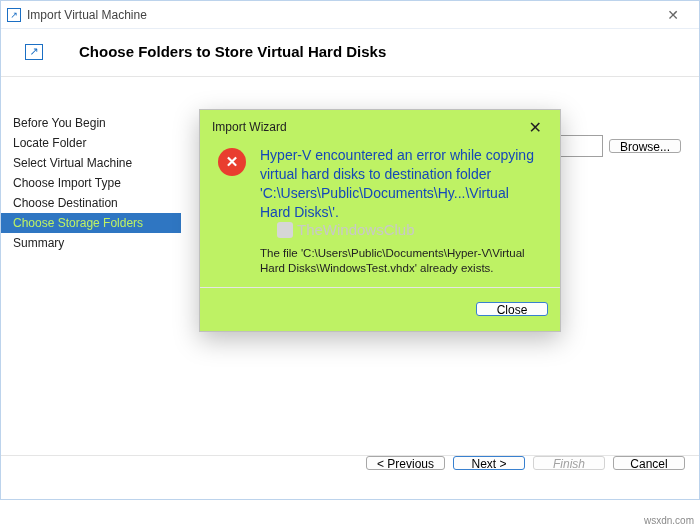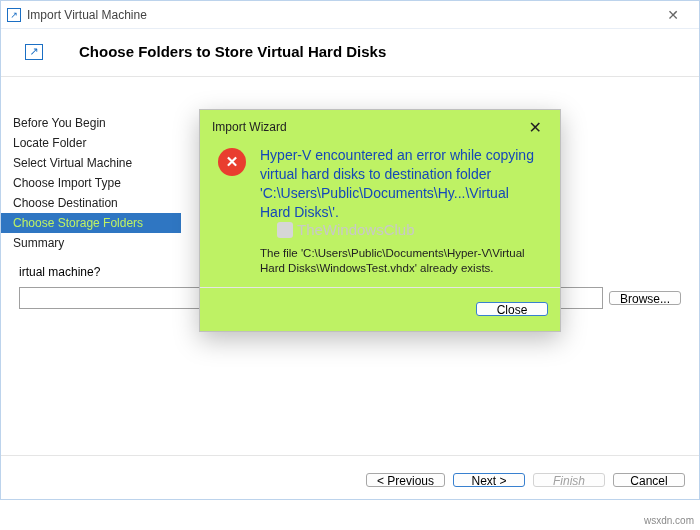--- a/index.html
+++ b/index.html
@@ -48,21 +48,21 @@
       border-bottom: 1px solid #e5e5e5;
     }
     .header .hdr-ico {
       width: 18px; height: 16px;
       border: 1px solid #1b6fc4;
       display: flex; align-items: center; justify-content: center;
       color: #1b6fc4; font-size: 11px;
       margin-right: 36px;
     }
     .header h1 { font-size: 15px; font-weight: 700; margin: 0; }
-    .body { display: flex; position: absolute; top: 100px; bottom: 44px; left: 0; right: 0; flex-direction: column; }
+    .body { display: flex; position: absolute; top: 100px; bottom: 44px; left: 0; right: 0; }
     .sidebar {
       width: 180px;
       padding-top: 12px;
     }
     .sb-item {
       padding: 3px 12px;
       font-size: 12px;
       color: #222;
       cursor: pointer;
     }
@@ -92,22 +92,22 @@
       font-family: inherit; font-size: 12px;
       cursor: pointer;
     }
     .btn.primary { border-color: #3880cf; }
     .btn:disabled, .btn.disabled { color: #a1a1a1; border-color: #d3d3d3; cursor: default; font-style: italic; }
     .footer {
       position: absolute;
       bottom: 0; left: 0; right: 0;
       height: 44px;
       border-top: 1px solid #e5e5e5;
-      display: flex; align-items: flex-end; justify-content: flex-end;
-      gap: 8px; padding: 12px 14px;
+      display: flex; align-items: flex-start; justify-content: flex-end;
+      gap: 8px; padding: 0 14px;
     }
     
     .dialog {
       position: absolute;
       left: 198px; top: 108px;
       width: 362px;
       background: #bef264;
       border: 1px solid #bfbfbf;
       box-shadow: 0 8px 24px rgba(0,0,0,0.25);
     }

